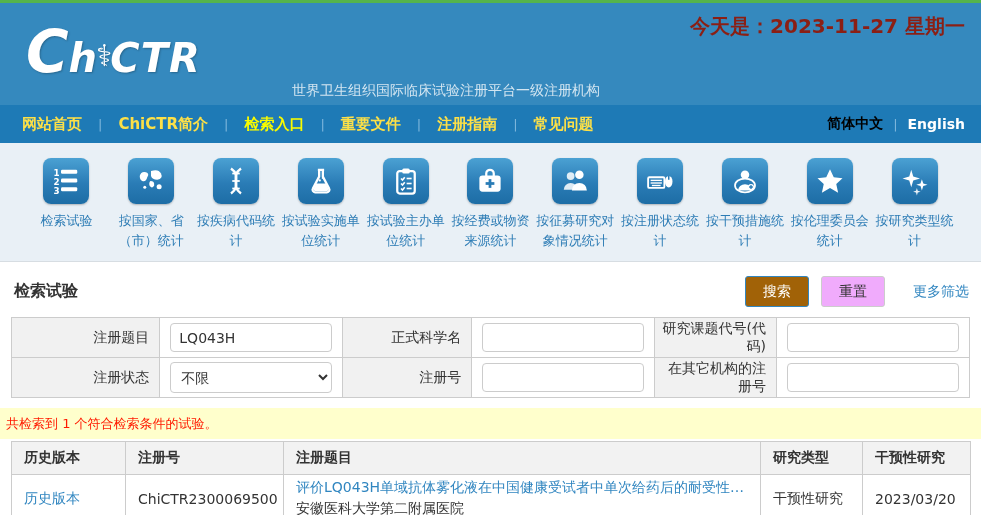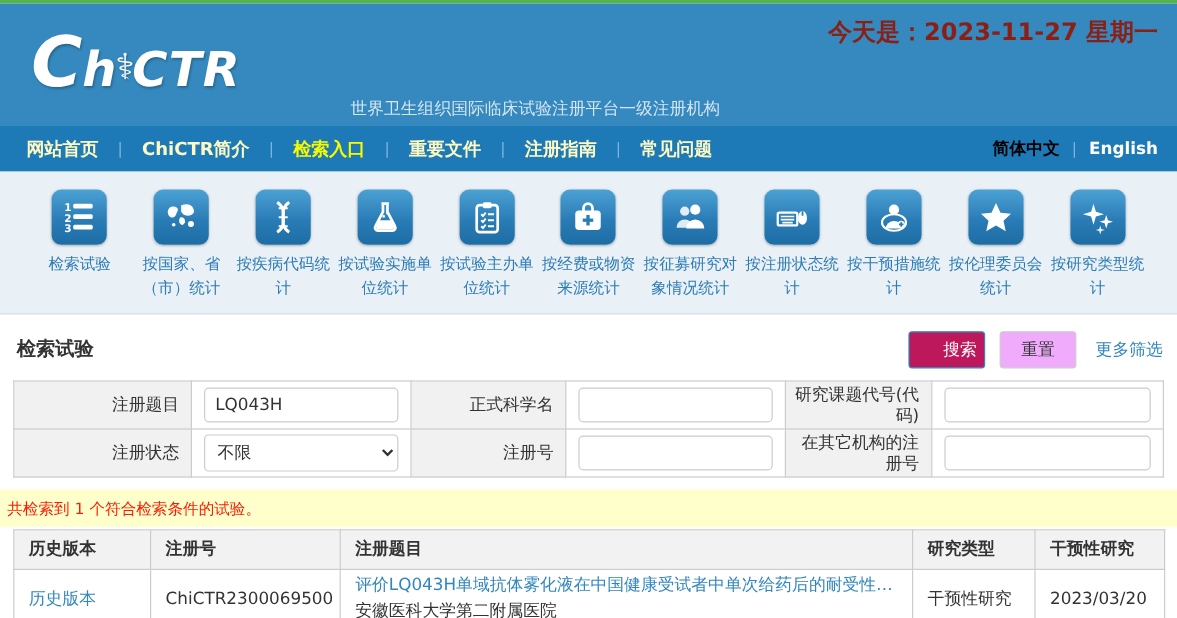--- a/index.html
+++ b/index.html
@@ -18,21 +18,21 @@
           color:#fff; text-shadow:1px 1px 2px rgba(0,0,0,.25); white-space:nowrap; }
   .logo .big-c { font-size:58px; line-height:1; }
   .logo .rest  { font-size:40px; letter-spacing:1px; }
   .logo .cadu  { font-size:30px; vertical-align:6px; margin:0 -2px; }
   .titles { position:absolute; left:178px; top:18px; }
   .title-cn { font-size:30px; font-weight:bold; letter-spacing:3px; text-shadow:1px 1px 2px rgba(0,0,0,.3); }
   .title-en { font-size:17px; font-style:italic; margin-top:2px; letter-spacing:1px; }
   .org-line { position:absolute; left:292px; top:79px; font-size:14px; color:rgba(255,255,255,.78); }
   
   .nav { height:38px; background:#1e7ab6; display:flex; align-items:center; padding:0 16px; }
-  .nav-item { color:#fef9c3; font-size:15px; font-weight:bold; padding:0 6px; cursor:pointer; text-decoration:none; }
+  .nav-item { color:#fde047; font-size:15px; font-weight:bold; padding:0 6px; cursor:pointer; text-decoration:none; }
   .nav-item.active { color:#f8fb00; }
   .nav-sep { color:#7db6dc; margin:0 10px; font-size:13px; }
   .nav-right { margin-left:auto; display:flex; align-items:center; }
   .lang-zh { color:#000000; font-size:14px; font-weight:bold; cursor:pointer; }
   .lang-en { color:#fff; font-size:14px; font-weight:bold; cursor:pointer; }
   
   .toolbar { background:#e9f0f6; border-bottom:1px solid #d7dde2; height:119px;
              display:flex; justify-content:space-between; padding:15px 24px 0 24px; }
   .tool-item { width:92px; text-align:center; cursor:pointer; }
   .tool-icon { width:46px; height:46px; margin:0 auto; border-radius:8px;
@@ -40,23 +40,23 @@
                box-shadow:0 1px 2px rgba(0,0,0,.25);
                display:flex; align-items:center; justify-content:center; }
   .tool-icon svg { width:30px; height:30px; }
   .tool-label { margin-top:7px; font-size:13px; line-height:1.55; color:#2d7cb5; }
   
   .search-head { display:flex; align-items:center; padding:14px 12px 8px 14px; }
   .search-title { font-size:16px; font-weight:bold; color:#333; }
   .search-actions { margin-left:auto; display:flex; align-items:center; gap:12px; }
   .btn { font-size:14px; height:31px; min-width:64px; border-radius:3px; cursor:pointer;
          font-family:inherit; }
-  .btn-primary { background:#be185d; color:#fff; border:1px solid #3186c0;text-align:right; }
+  .btn-primary { background:#a16207; color:#fff; border:1px solid #3186c0; }
   .btn-plain   { background:#f0abfc; color:#333; border:1px solid #ccc; }
-  .link-more { color:#3186c0; font-size:14px; cursor:pointer; text-decoration:none; margin-left:4px; }
+  .link-more { color:#3186c0; font-size:14px; cursor:pointer; text-decoration:none; margin-left:16px; }
   .form-table { width:959px; margin:2px 0 0 11px; border-collapse:collapse; }
   .form-table td { border:1px solid #ccc; height:40px; font-size:14px; color:#333; }
   .cell-label { background:#f1f1f1; text-align:right; padding-right:10px; }
   .cell-input { background:#fff; padding:0 10px; }
   .cell-input input { width:100%; height:29px; border:1px solid #ccc; border-radius:4px;
                       padding:0 8px; font-size:14px; color:#333; font-family:inherit; background:#fff; }
   .cell-input select { width:100%; height:31px; border:1px solid #ccc; border-radius:4px;
                        padding:0 6px; font-size:14px; color:#333; font-family:inherit; background:#fff; }
   
   .result-bar { margin-top:10px; background:#ffffcc; height:31px; display:flex; align-items:center;

